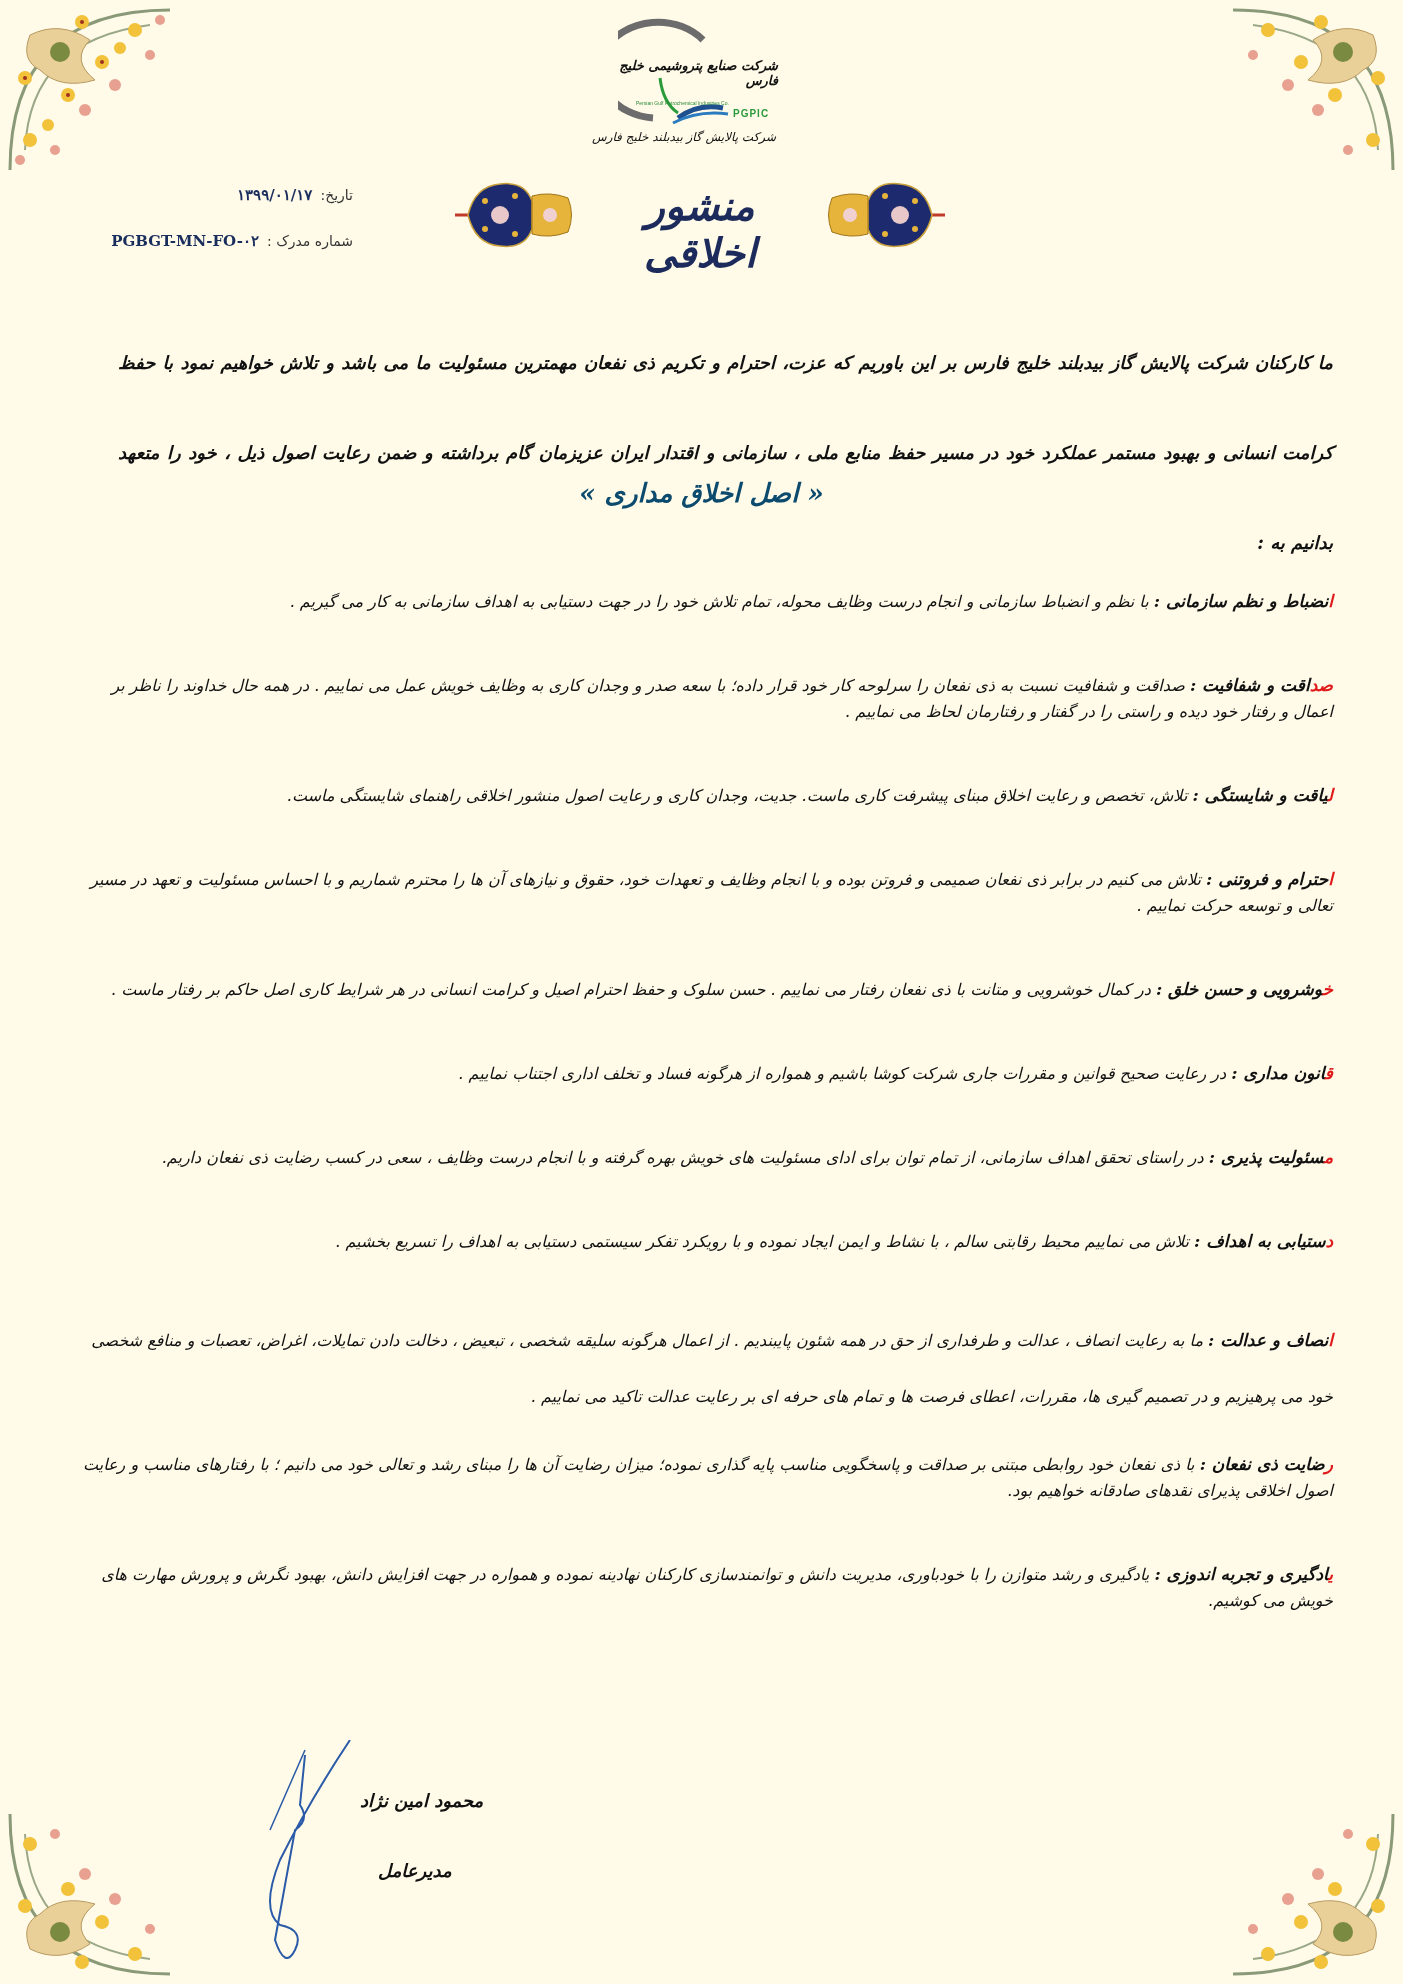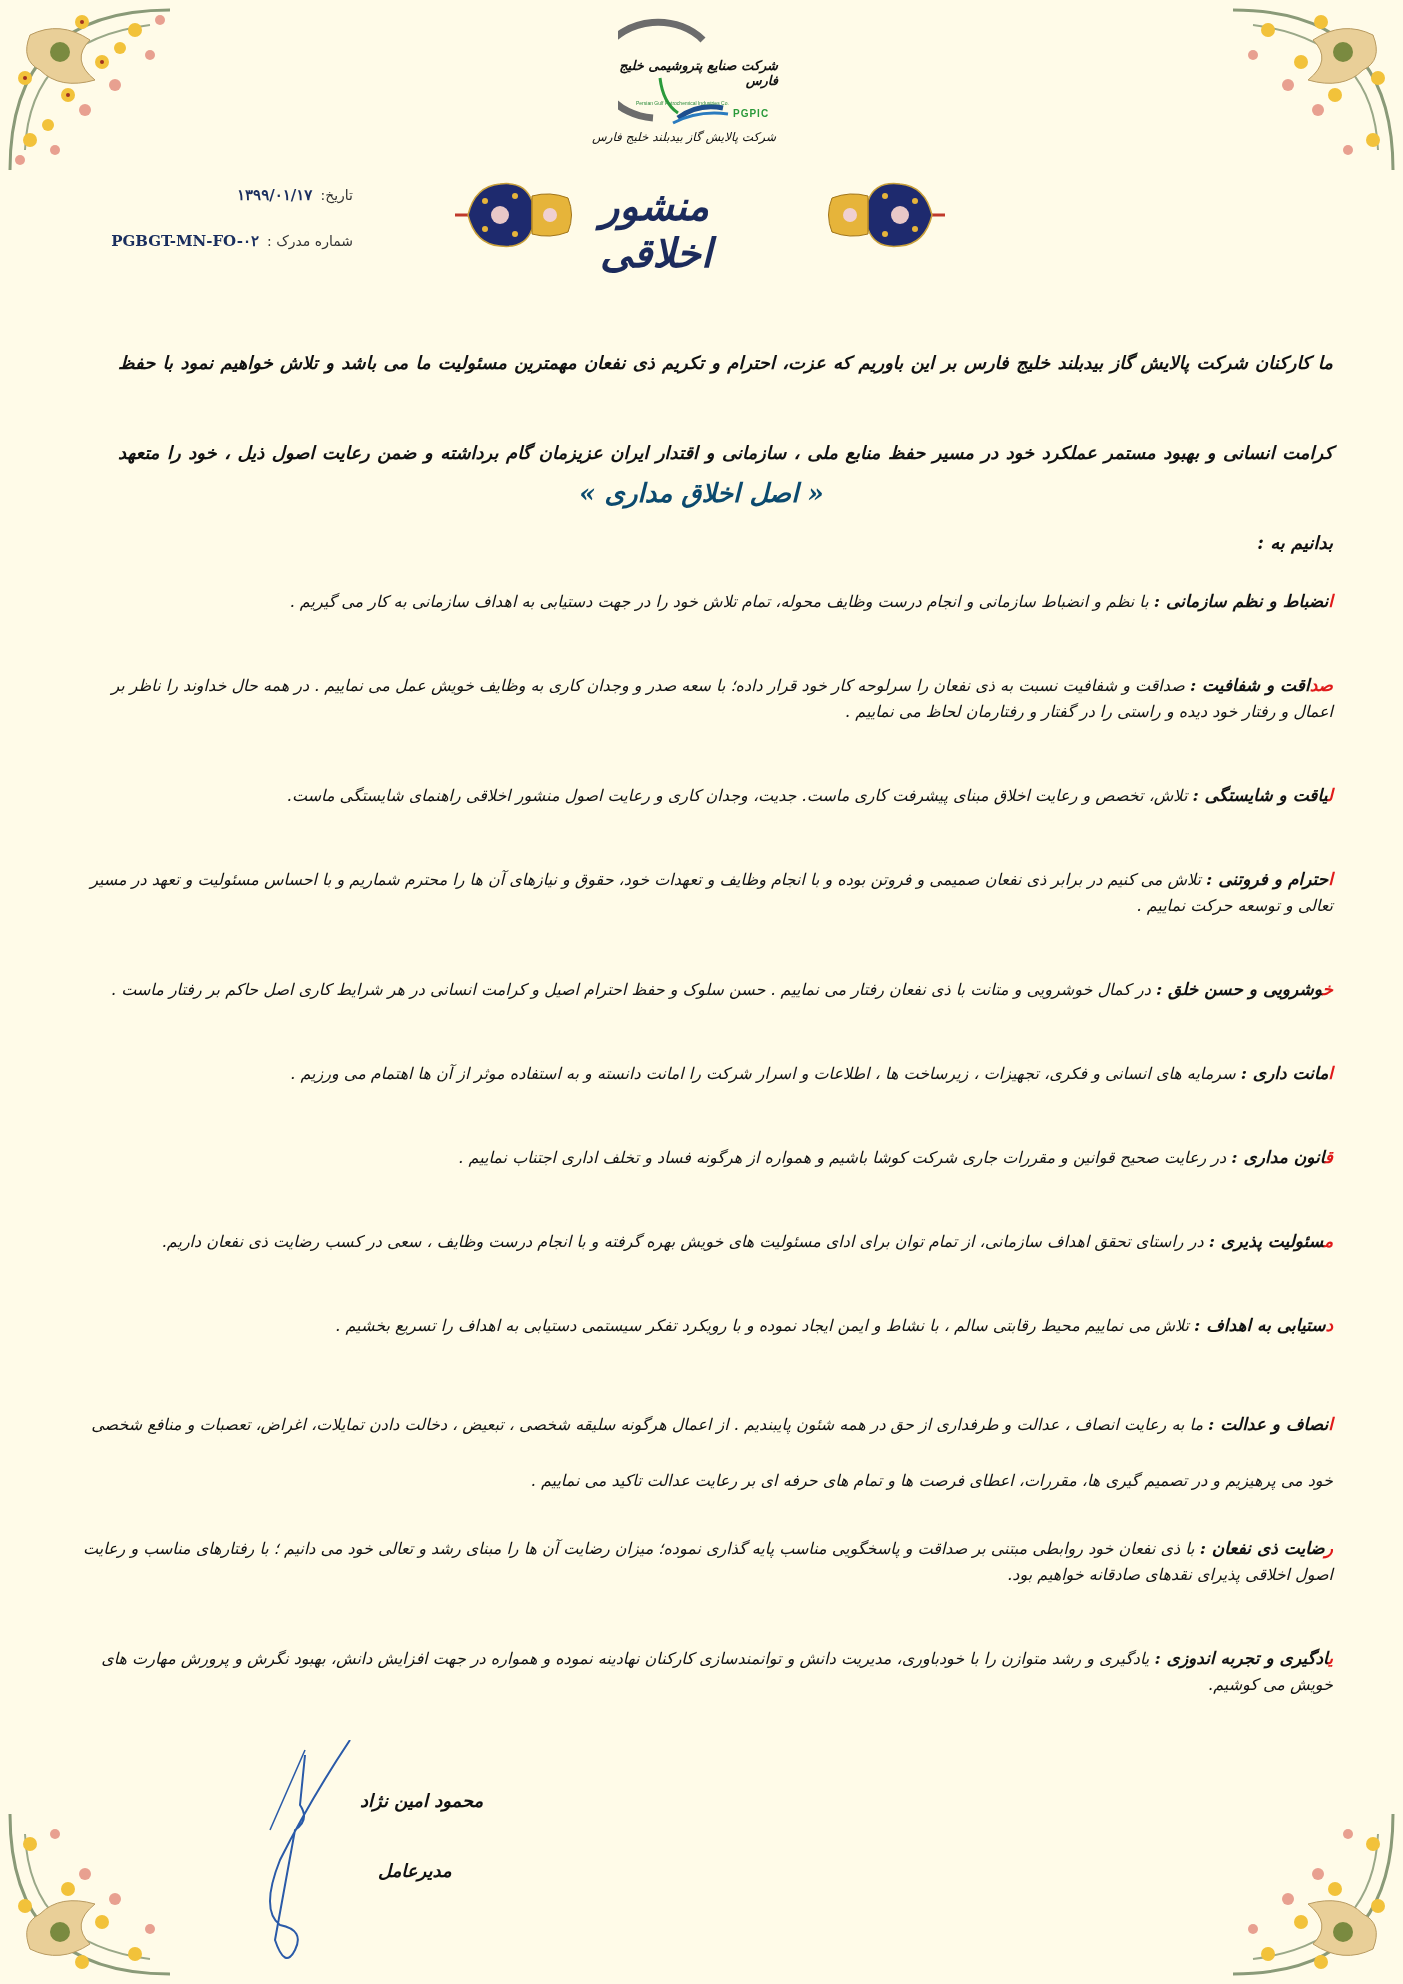--- a/index.html
+++ b/index.html
@@ -25,21 +25,21 @@
 
   .meta { position:absolute; right:1050px; top:172px; width:250px; direction:rtl; font-family:"DejaVu Sans", sans-serif; font-size:14px; color:#333; }
   .meta-row { display:flex; justify-content:flex-start; gap:8px; height:46px; align-items:center; }
   .meta-row .val { color:#1a2e5e; font-weight:bold; font-family:"DejaVu Serif", serif; font-size:15px; }
 
   .title-wrap { position:absolute; left:450px; top:168px; width:500px; height:100px; }
   .orn { position:absolute; top:8px; width:140px; height:78px; }
   .orn svg { width:100%; height:100%; }
   .orn.left { left:0; }
   .orn.right { right:0; transform:scaleX(-1); }
-  .doc-title { position:absolute; left:150px; width:200px; top:14px; text-align:left; direction:rtl; font-size:40px; font-weight:bold; font-style:italic; color:#1c2b5c; }
+  .doc-title { position:absolute; left:150px; width:200px; top:14px; text-align:center; direction:rtl; font-size:40px; font-weight:bold; font-style:italic; color:#1c2b5c; }
 
   .intro { position:absolute; left:70px; right:70px; top:300px; direction:rtl; text-align:justify; font-size:18px; font-style:italic; font-weight:bold; line-height:90px;margin-left:48px; }
 
   .section-title { position:absolute; left:0; right:0; top:478px; text-align:center; direction:rtl; font-size:26px; font-weight:bold; font-style:italic; color:#0c4a6e; }
 
   .principles { position:absolute; left:70px; right:70px; top:572px; direction:rtl; }
   .principle { font-size:16px; font-style:italic; line-height:26px; margin-bottom:57px; text-align:right; }
   .principle.two { line-height:56px; margin-bottom:26px; }
   .principle .head { font-weight:bold; font-size:17px; }
   .principle .head .first { color:#e01a1a; }
@@ -212,21 +212,20 @@
 <p class="intro">ما کارکنان شرکت پالایش گاز بیدبلند خلیج فارس بر این باوریم که عزت، احترام و تکریم ذی نفعان مهمترین مسئولیت ما می باشد و تلاش خواهیم نمود با حفظ کرامت انسانی و بهبود مستمر عملکرد خود در مسیر حفظ منابع ملی ، سازمانی و اقتدار ایران عزیزمان گام برداشته و ضمن رعایت اصول ذیل ، خود را متعهد بدانیم به :</p>
 
 <div class="section-title">« اصل اخلاق مداری »</div>
 
 <div class="principles">
   <p class="principle"><span class="head"><span class="first">ا</span><span>نضباط و نظم سازمانی :</span></span><span> با نظم و انضباط سازمانی و انجام درست وظایف محوله، تمام تلاش خود را در جهت دستیابی به اهداف سازمانی به کار می گیریم .</span></p>
   <p class="principle"><span class="head"><span class="first">صد</span><span>اقت و شفافیت :</span></span><span> صداقت و شفافیت نسبت به ذی نفعان را سرلوحه کار خود قرار داده؛ با سعه صدر و وجدان کاری به وظایف خویش عمل می نماییم . در همه حال خداوند را ناظر بر اعمال و رفتار خود دیده و راستی را در گفتار و رفتارمان لحاظ می نماییم .</span></p>
   <p class="principle"><span class="head"><span class="first">ل</span><span>یاقت و شایستگی :</span></span><span> تلاش، تخصص و رعایت اخلاق مبنای پیشرفت کاری ماست. جدیت، وجدان کاری و رعایت اصول منشور اخلاقی راهنمای شایستگی ماست.</span></p>
   <p class="principle"><span class="head"><span class="first">ا</span><span>حترام و فروتنی :</span></span><span> تلاش می کنیم در برابر ذی نفعان صمیمی و فروتن بوده و با انجام وظایف و تعهدات خود، حقوق و نیازهای آن ها را محترم شماریم و با احساس مسئولیت و تعهد در مسیر تعالی و توسعه حرکت نماییم .</span></p>
   <p class="principle"><span class="head"><span class="first">خ</span><span>وشرویی و حسن خلق :</span></span><span> در کمال خوشرویی و متانت با ذی نفعان رفتار می نماییم . حسن سلوک و حفظ احترام اصیل و کرامت انسانی در هر شرایط کاری اصل حاکم بر رفتار ماست .</span></p>
-  <p class="principle"><span class="head"><span class="first">ا</span><span>مانت داری :</span></span><span> سرمایه های انسانی و فکری، تجهیزات ، زیرساخت ها ، اطلاعات و اسرار شرکت را امانت دانسته و به استفاده موثر از آن ها اهتمام می ورزیم .</span></p>
   <p class="principle"><span class="head"><span class="first">ق</span><span>انون مداری :</span></span><span> در رعایت صحیح قوانین و مقررات جاری شرکت کوشا باشیم و همواره از هرگونه فساد و تخلف اداری اجتناب نماییم .</span></p>
   <p class="principle"><span class="head"><span class="first">م</span><span>سئولیت پذیری :</span></span><span> در راستای تحقق اهداف سازمانی، از تمام توان برای ادای مسئولیت های خویش بهره گرفته و با انجام درست وظایف ، سعی در کسب رضایت ذی نفعان داریم.</span></p>
   <p class="principle"><span class="head"><span class="first">د</span><span>ستیابی به اهداف :</span></span><span> تلاش می نماییم محیط رقابتی سالم ، با نشاط و ایمن ایجاد نموده و با رویکرد تفکر سیستمی دستیابی به اهداف را تسریع بخشیم .</span></p>
   <p class="principle two"><span class="head"><span class="first">ا</span><span>نصاف و عدالت :</span></span><span> ما به رعایت انصاف ، عدالت و طرفداری از حق در همه شئون پایبندیم . از اعمال هرگونه سلیقه شخصی ، تبعیض ، دخالت دادن تمایلات، اغراض، تعصبات و منافع شخصی خود می پرهیزیم و در تصمیم گیری ها، مقررات، اعطای فرصت ها و تمام های حرفه ای بر رعایت عدالت تاکید می نماییم .</span></p>
   <p class="principle"><span class="head"><span class="first">ر</span><span>ضایت ذی نفعان :</span></span><span> با ذی نفعان خود روابطی مبتنی بر صداقت و پاسخگویی مناسب پایه گذاری نموده؛ میزان رضایت آن ها را مبنای رشد و تعالی خود می دانیم ؛ با رفتارهای مناسب و رعایت اصول اخلاقی پذیرای نقدهای صادقانه خواهیم بود.</span></p>
   <p class="principle"><span class="head"><span class="first">ی</span><span>ادگیری و تجربه اندوزی :</span></span><span> یادگیری و رشد متوازن را با خودباوری، مدیریت دانش و توانمندسازی کارکنان نهادینه نموده و همواره در جهت افزایش دانش، بهبود نگرش و پرورش مهارت های خویش می کوشیم.</span></p>
 </div>
 
 <div class="signature">
   <svg viewBox="0 0 120 230">

